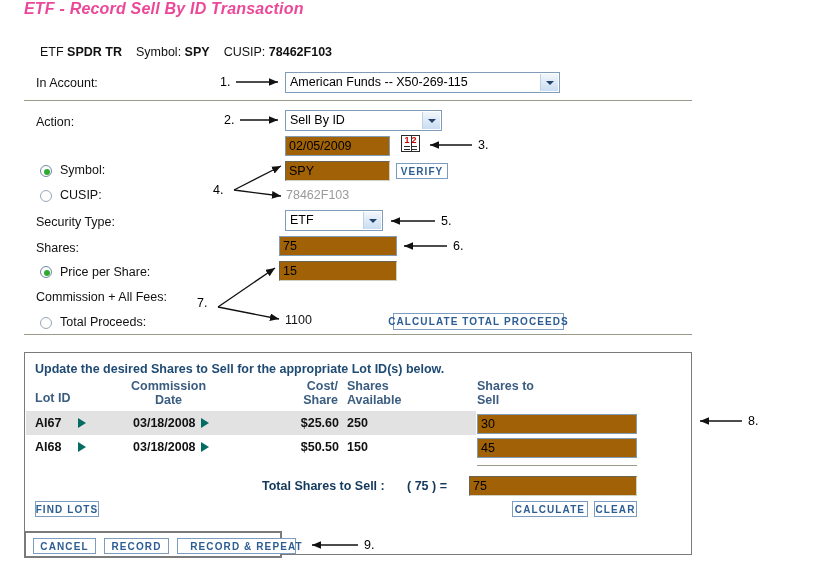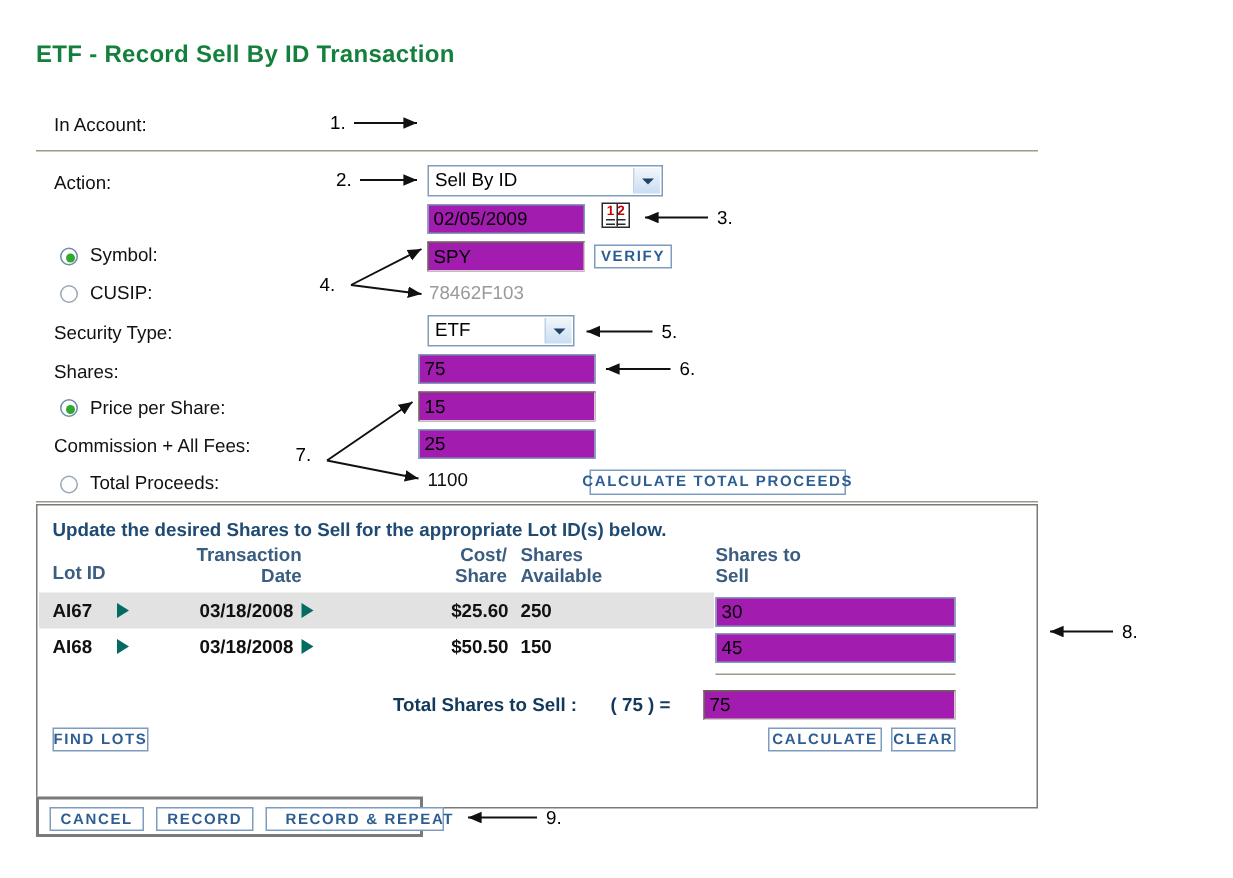--- a/index.html
+++ b/index.html
@@ -14,26 +14,27 @@
     height: 585px;
     background: #ffffff;
     overflow: hidden;
     font-size: 12px;
     color: #000000;
   }
   .abs { position: absolute; }
 
   
   .page-title {
-    left: 24px; top: 28px;
+    left: 24px; top: 0;
     font-size: 16px;
     font-weight: bold;
-    color: #15803d;
+    color: #ec4899;
     letter-spacing: .2px;
     white-space: nowrap;
+    font-style: italic;
   }
   .sec-line {
     left: 40px; top: 45px;
     font-size: 12.5px;
     color: #111;
     white-space: nowrap;
   }
   .sec-line b { font-weight: bold; }
   .sec-line .sp { display:inline-block; width: 14px; }
 
@@ -77,21 +78,21 @@
   .sel .arrowbox i {
     display:block;
     width: 0; height: 0;
     border-left: 4px solid transparent;
     border-right: 4px solid transparent;
     border-top: 4px solid #21426b;
   }
   .txt {
     box-sizing: border-box;
     border: 1px solid #7f9db9;
-    background: #a21caf;
+    background: #a16207;
     font-family: "Liberation Sans", sans-serif;
     font-size: 12.5px;
     color: #000;
     height: 20px;
     line-height: 18px;
     padding-left: 3px;
     white-space: nowrap;
     overflow: hidden;
   }
   .txt.focused {
@@ -158,21 +159,21 @@
   .cal .d2 { right: 1px; }
   .cal .ln {
     position:absolute; height:1px; background:#2a2a2a;
   }
 
   
   .lotpanel {
     box-sizing: border-box;
     border: 1px solid #7a7a7a;
     background: #ffffff;
-    left: 24px; top: 336px;
+    left: 24px; top: 352px;
     width: 668px; height: 203px;
   }
   .lot-instr {
     font-size: 12.5px;
     font-weight: bold;
     color: #1f4a73;
     white-space: nowrap;
   }
   .th {
     font-size: 12.5px;
@@ -225,22 +226,34 @@
   }
   svg.annsvg { position:absolute; left:0; top:0; overflow:visible; pointer-events:none; }
 </style>
 </head>
 <body>
 
 <div id="page">
 
   <div class="abs page-title">ETF - Record Sell By ID Transaction</div>
 
+  <div class="abs sec-line">
+    <span>ETF</span>
+    <b>SPDR TR</b><span class="sp"></span><span>Symbol:</span>
+    <b>SPY</b><span class="sp"></span><span>CUSIP:</span>
+    <b>78462F103</b>
+  </div>
 
   <div class="abs lbl" style="left:36px; top:76px;">In Account:</div>
+  <div class="abs sel" style="left:285px; top:72px; width:275px;">
+    <span>American Funds -- X50-269-115</span>
+    <span class="arrowbox">
+        <i></i>
+      </span>
+  </div>
 
   <div class="abs rule" style="top:100px;"></div>
 
   <div class="abs lbl" style="left:36px; top:115px;">Action:</div>
   <div class="abs sel" style="left:285px; top:110px; width:157px;">
     <span>Sell By ID</span>
     <span class="arrowbox">
         <i></i>
       </span>
   </div>
@@ -282,38 +295,35 @@
     <span>75</span>
   </div>
 
   <div class="abs radio on" style="left:40px; top:266px;"></div>
   <div class="abs lbl" style="left:60px; top:265px;">Price per Share:</div>
   <div class="abs txt focused" style="left:279px; top:261px; width:118px;">
     <span>15</span>
   </div>
 
   <div class="abs lbl" style="left:36px; top:290px;">Commission + All Fees:</div>
-  <div class="abs txt" style="left:279px; top:286px; width:118px;">
-    <span>25</span>
-  </div>
 
   <div class="abs radio" style="left:40px; top:317px;"></div>
   <div class="abs lbl" style="left:60px; top:315px;">Total Proceeds:</div>
   <div class="abs lbl" style="left:285px; top:313px;">1100</div>
   <div class="abs btn" style="left:393px; top:313px; width:171px; height:17px;">CALCULATE TOTAL PROCEEDS</div>
 
   <div class="abs rule" style="top:334px;"></div>
 
   <div class="abs lotpanel">
     <div class="abs lot-instr" style="left:10px; top:9px;">Update the desired Shares to Sell for the appropriate Lot ID(s) below.</div>
 
     <div class="abs th" style="left:10px; top:38px;text-align:center;">Lot ID</div>
     <div class="abs th" style="left:106px; top:26px;">
-      <div>Transaction</div>
-      <div style="text-align:right;">Date</div>
+      <div>Commission</div>
+      <div style="text-align:center;">Date</div>
     </div>
     <div class="abs th" style="left:255px; top:26px; width:58px; text-align:right;">
       <div>Cost/</div>
       <div>Share</div>
     </div>
     <div class="abs th" style="left:322px; top:26px;">
       <div>Shares</div>
       <div>Available</div>
     </div>
     <div class="abs th" style="left:452px; top:26px;">

